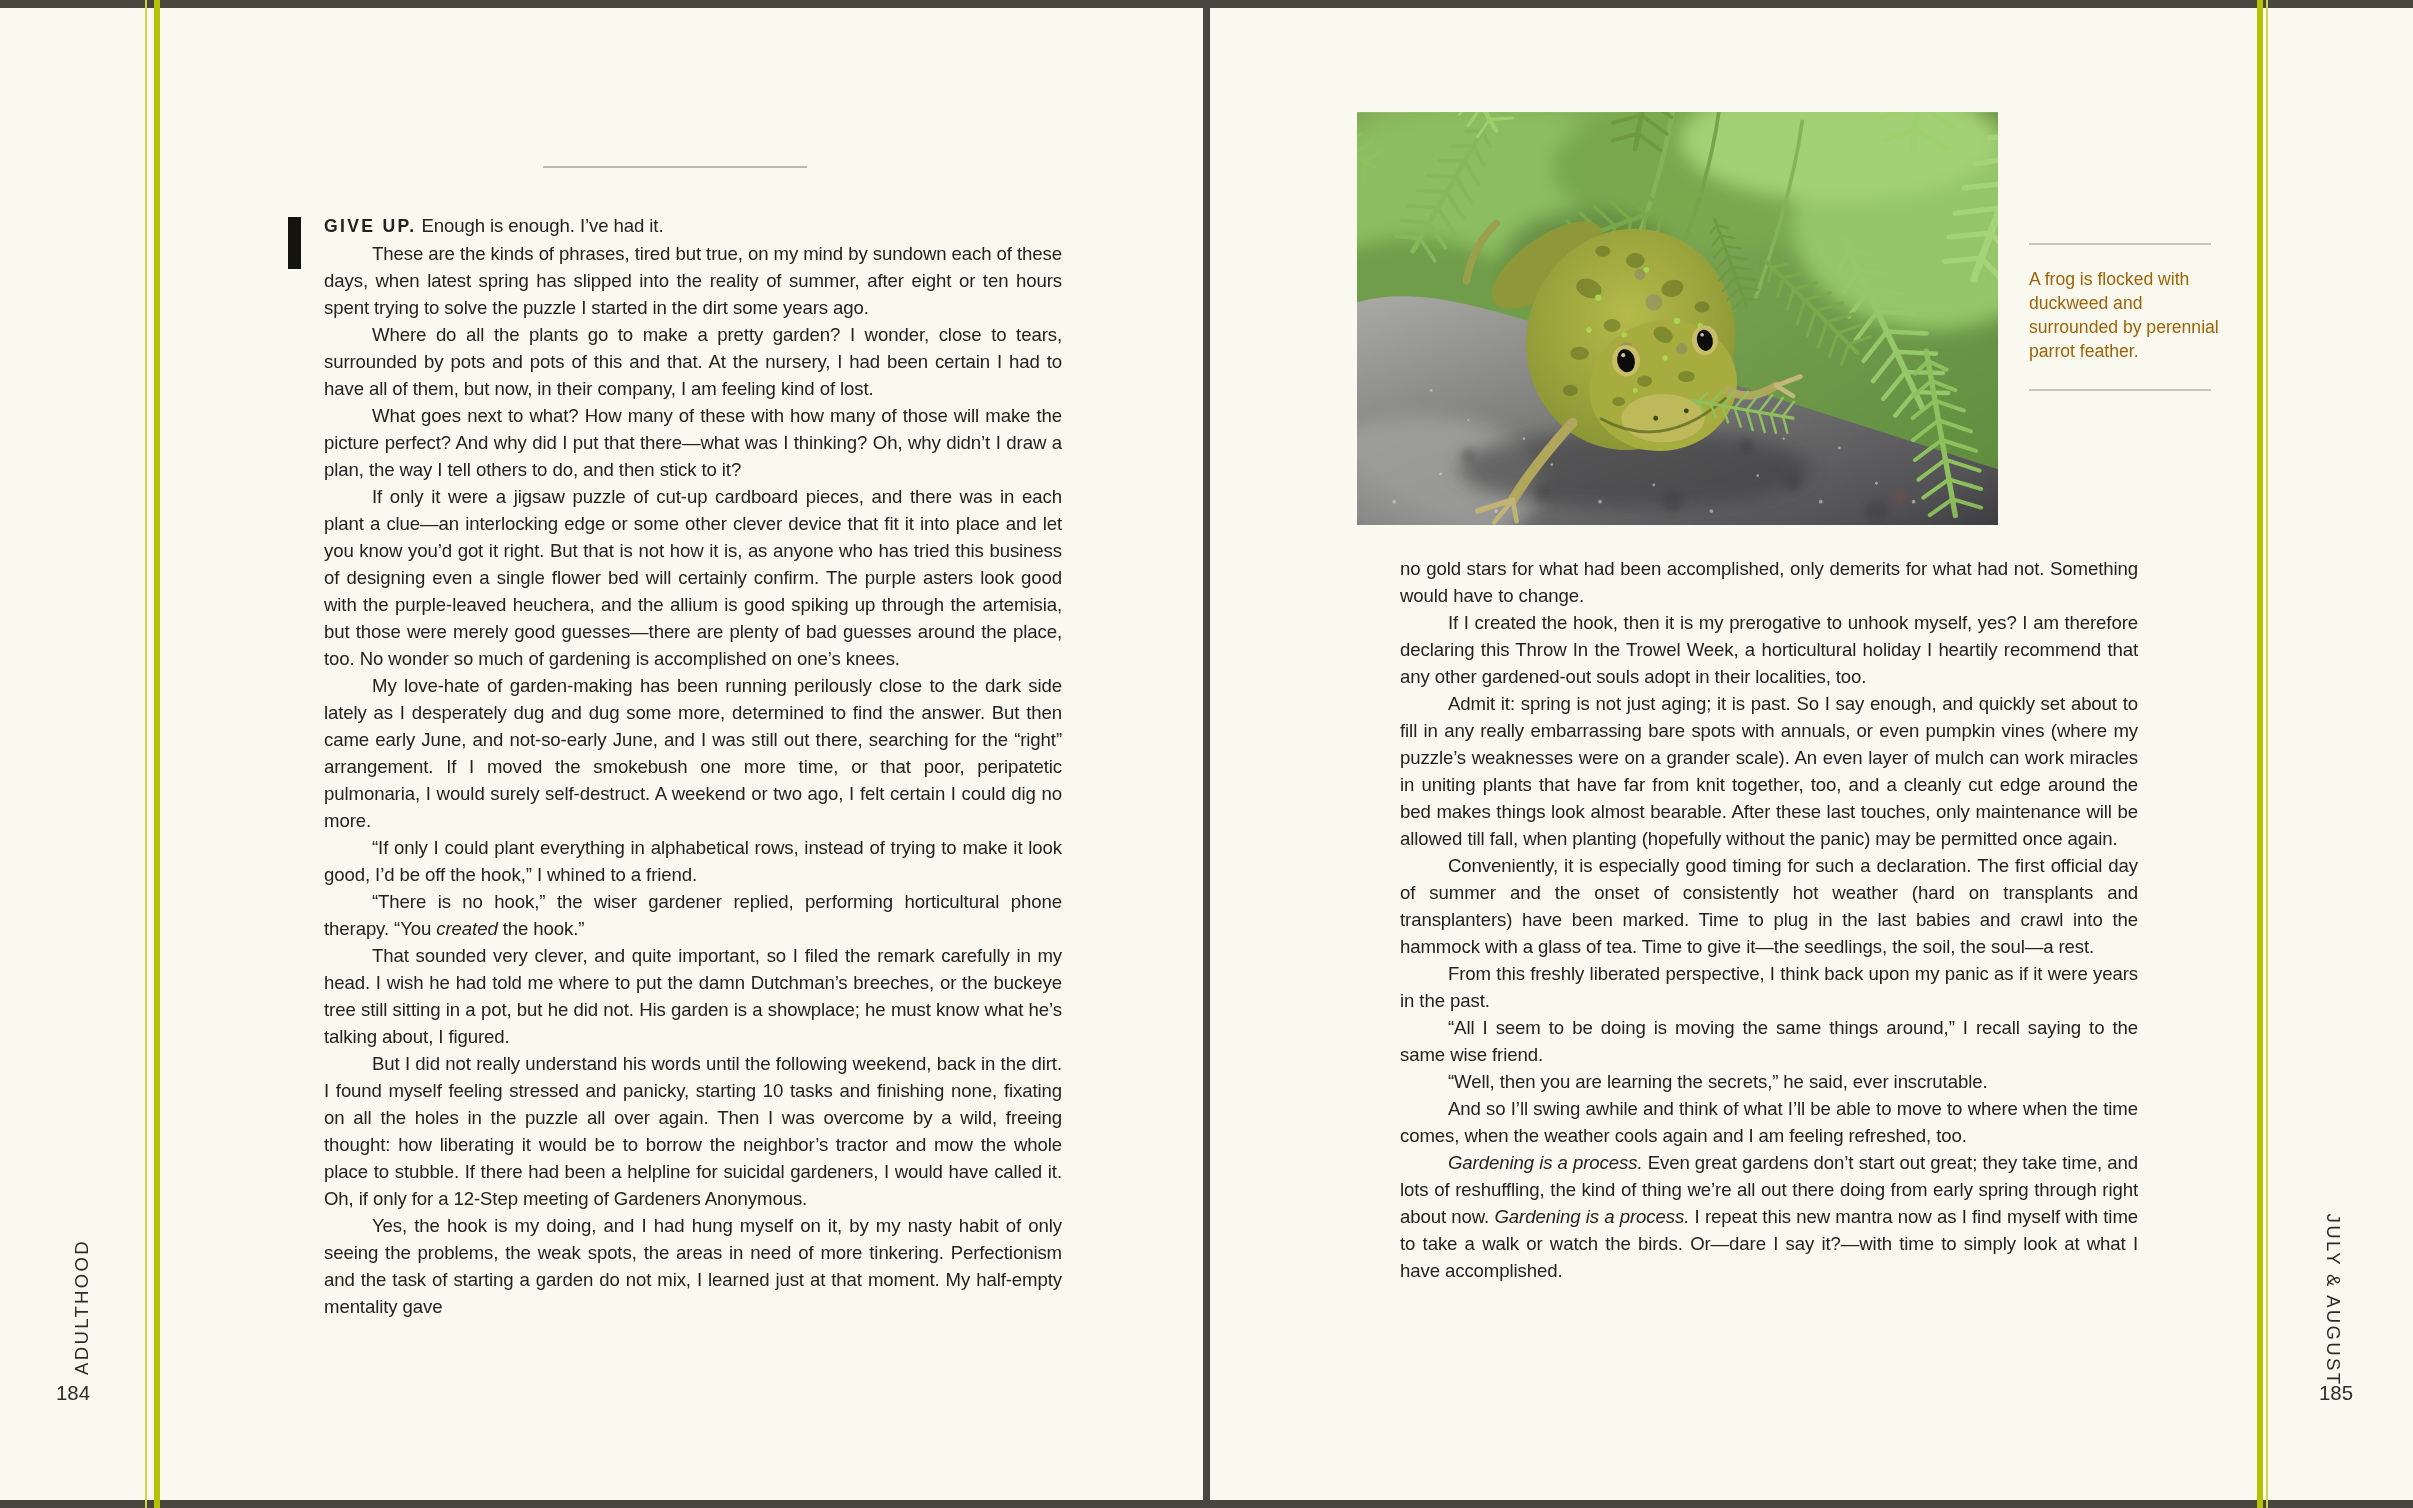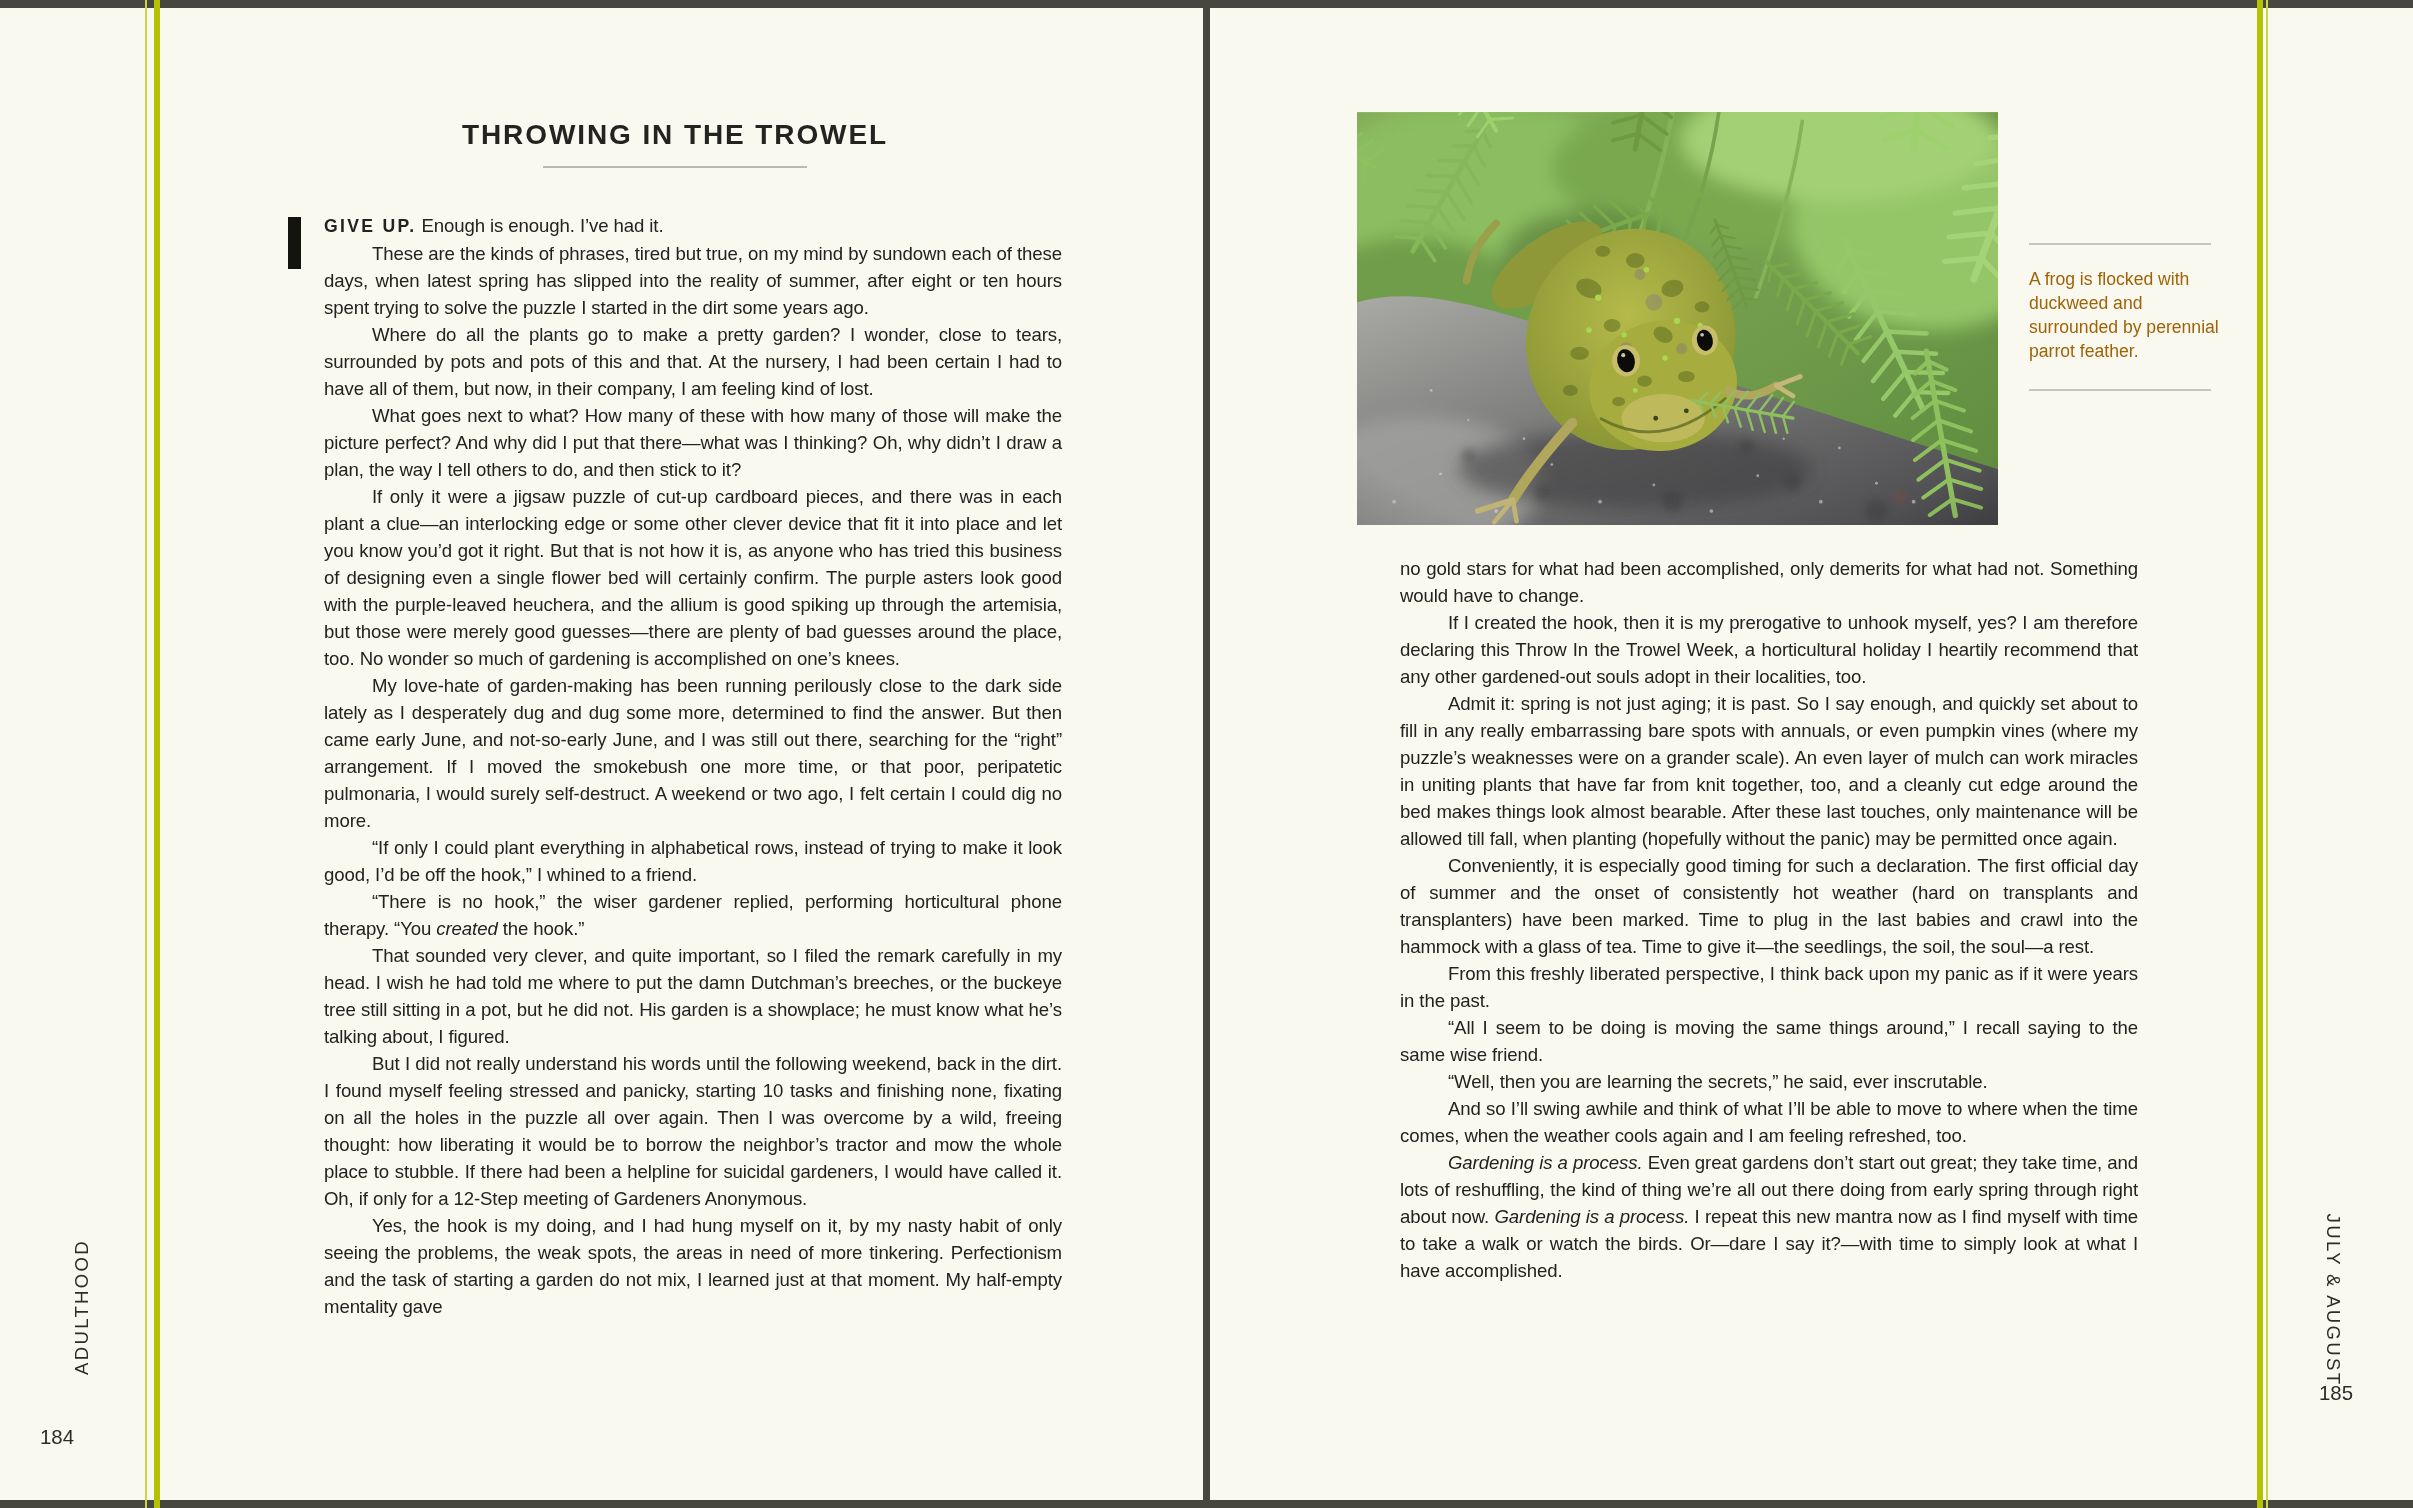--- a/index.html
+++ b/index.html
@@ -31,31 +31,30 @@
 
   <div class="abs edge" style="left:0;top:0;width:2413px;height:8.4px;"></div>
   <div class="abs edge" style="left:0;top:1500px;width:2413px;height:8.4px;"></div>
   <div class="abs edge" style="left:1203px;top:0;width:6.5px;height:1508px;"></div>
 
   <div class="abs accent thin" style="left:145px;top:0;width:1.9px;height:1508px;"></div>
   <div class="abs accent" style="left:154px;top:0;width:5.6px;height:1508px;"></div>
   <div class="abs accent" style="left:2257px;top:0;width:5.6px;height:1508px;"></div>
   <div class="abs accent thin" style="left:2266px;top:0;width:1.9px;height:1508px;"></div>
 
-  <div class="abs page-title" style="left:288px;top:119px;width:774px;">THROWING IN THE TROWEL</div>
   <div class="abs title-rule" style="left:543px;top:166px;width:264px;"></div>
 
   <div class="abs body-text" style="left:288px;top:212px;width:774px;height:1160px;">
     <div class="dropbar"></div>
     <p class="noind"><span class="lead-in">GIVE UP.</span><span> Enough is enough. I’ve had it.</span></p>
     <div id="left-paras" style="display:contents"><p><span>These are the kinds of phrases, tired but true, on my mind by sundown each of these days, when latest spring has slipped into the reality of summer, after eight or ten hours spent trying to solve the puzzle I started in the dirt some years ago.</span></p><p><span>Where do all the plants go to make a pretty garden? I wonder, close to tears, surrounded by pots and pots of this and that. At the nursery, I had been certain I had to have all of them, but now, in their company, I am feeling kind of lost.</span></p><p><span>What goes next to what? How many of these with how many of those will make the picture perfect? And why did I put that there—what was I thinking? Oh, why didn’t I draw a plan, the way I tell others to do, and then stick to it?</span></p><p><span>If only it were a jigsaw puzzle of cut-up cardboard pieces, and there was in each plant a clue—an interlocking edge or some other clever device that fit it into place and let you know you’d got it right. But that is not how it is, as anyone who has tried this business of designing even a single flower bed will certainly confirm. The purple asters look good with the purple-leaved heuchera, and the allium is good spiking up through the artemisia, but those were merely good guesses—there are plenty of bad guesses around the place, too. No wonder so much of gardening is accomplished on one’s knees.</span></p><p><span>My love-hate of garden-making has been running perilously close to the dark side lately as I desperately dug and dug some more, determined to find the answer. But then came early June, and not-so-early June, and I was still out there, searching for the “right” arrangement. If I moved the smokebush one more time, or that poor, peripatetic pulmonaria, I would surely self-destruct. A weekend or two ago, I felt certain I could dig no more.</span></p><p><span>“If only I could plant everything in alphabetical rows, instead of trying to make it look good, I’d be off the hook,” I whined to a friend.</span></p><p><span>“There is no hook,” the wiser gardener replied, performing horticultural phone therapy. “You </span><em>created</em><span> the hook.”</span></p><p><span>That sounded very clever, and quite important, so I filed the remark carefully in my head. I wish he had told me where to put the damn Dutchman’s breeches, or the buckeye tree still sitting in a pot, but he did not. His garden is a showplace; he must know what he’s talking about, I figured.</span></p><p><span>But I did not really understand his words until the following weekend, back in the dirt. I found myself feeling stressed and panicky, starting 10 tasks and finishing none, fixating on all the holes in the puzzle all over again. Then I was overcome by a wild, freeing thought: how liberating it would be to borrow the neighbor’s tractor and mow the whole place to stubble. If there had been a helpline for suicidal gardeners, I would have called it. Oh, if only for a 12-Step meeting of Gardeners Anonymous.</span></p><p><span>Yes, the hook is my doing, and I had hung myself on it, by my nasty habit of only seeing the problems, the weak spots, the areas in need of more tinkering. Perfectionism and the task of starting a garden do not mix, I learned just at that moment. My half-empty mentality gave</span></p></div>
   </div>
 
   <div class="vlabel ccw" style="left:82px;top:1307px;">ADULTHOOD</div>
-  <div class="abs pagenum" style="left:40px;top:1382px;margin-top:44px;">184</div>
+  <div class="abs pagenum" style="left:56px;top:1382px;">184</div>
 
   <svg class="abs" style="left:1357px;top:112px;" width="641" height="413" viewBox="0 0 691 445" role="img">
     <defs>
       <linearGradient id="gFol" x1="0" y1="0" x2="1" y2="1">
         <stop offset="0" stop-color="#8ab55d"></stop>
           <stop offset="1" stop-color="#5e8a3e"></stop>
       </linearGradient>
       <linearGradient id="gStone" x1="0" y1="0" x2="1" y2="1">
         <stop offset="0" stop-color="#a9a9a5"></stop>
           <stop offset="0.55" stop-color="#6f6f6f"></stop>

